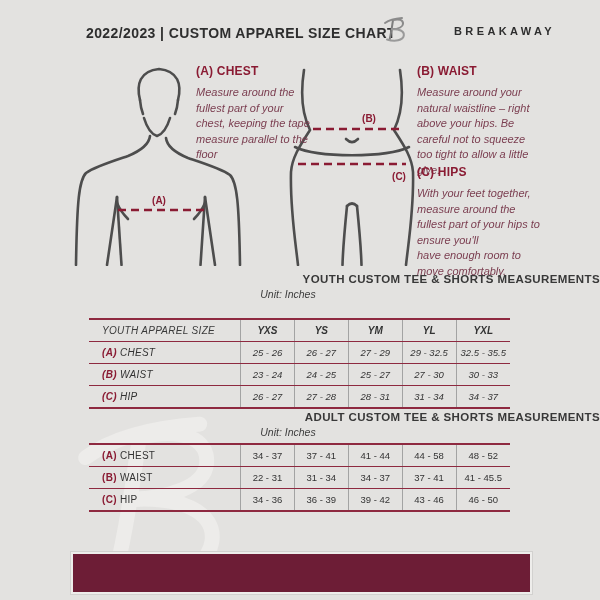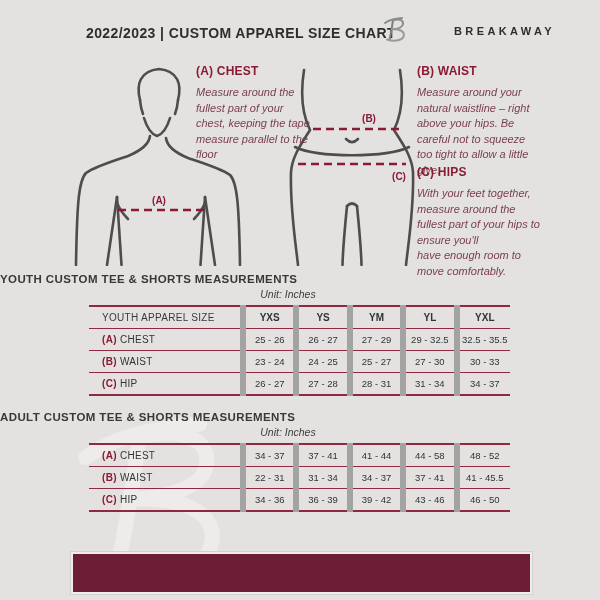--- a/index.html
+++ b/index.html
@@ -17,31 +17,31 @@
   .guide p{margin:7px 0 0 0;font-size:11px;font-style:italic;color:#7b3e50;line-height:1.42;white-space:pre-line;}
   .g-chest{left:196px;top:64px;width:116px;}
   .g-waist{left:417px;top:64px;width:122px;}
   .g-hips{left:417px;top:165px;width:126px;}
 
   .fig{position:absolute;z-index:1;}
   .fig-upper{left:70px;top:56px;}
   .fig-lower{left:283px;top:56px;}
 
   
-  .sec-title{position:absolute;left:0;width:600px;text-align:left;font-size:11.5px;font-weight:700;color:#383838;letter-spacing:.4px;z-index:2;}
+  .sec-title{position:absolute;left:0;width:600px;text-align:right;font-size:11.5px;font-weight:700;color:#383838;letter-spacing:.4px;z-index:2;}
   .sec-unit{position:absolute;left:0;width:576px;text-align:center;font-size:10.5px;font-style:italic;color:#3d3d3d;z-index:2;}
   .t-youth-title{top:273px;} .t-youth-unit{top:288px;}
   .t-adult-title{top:411px;} .t-adult-unit{top:426px;}
 
   
   table.size{position:absolute;left:89px;width:421px;border-collapse:collapse;table-layout:fixed;z-index:2;background:transparent;}
-  .tbl-youth{top:305px;} .tbl-adult{top:443px;}
+  .tbl-youth{top:318px;font-style:italic;} .tbl-adult{top:443px;}
   table.size{border-top:2px solid #8e2940;border-bottom:2px solid #8e2940;}
   table.size td{border-bottom:1px solid #8e2940;height:21px;padding:0;font-size:9.5px;color:#333;text-align:center;vertical-align:middle;}
-  table.size td + td{border-left:6px solid #a3a3a3;margin-left:25px;}
+  table.size td + td{border-left:1px solid #a3a3a3;margin-left:25px;}
   table.size tr:last-child td{border-bottom:none;}
   table.size td.lbl{width:138px;text-align:left;padding-left:13px;font-size:10px;letter-spacing:.3px;}
   table.size tr.head td{font-weight:700;font-size:10px;}
   table.size tr.head td.lbl{font-weight:400;color:#3a3a3a;}
   .mk{color:#8a1b33;font-weight:700;}
 
   
   .watermark{position:absolute;left:72px;top:404px;z-index:0;opacity:.9;}
   .footer-bar{position:absolute;left:73px;top:554px;width:457px;height:38px;background:#6d1d36;z-index:3;box-shadow:0 0 0 2px #eeedeb,0 0 0 3px #d2d1cf;}
 </style>

